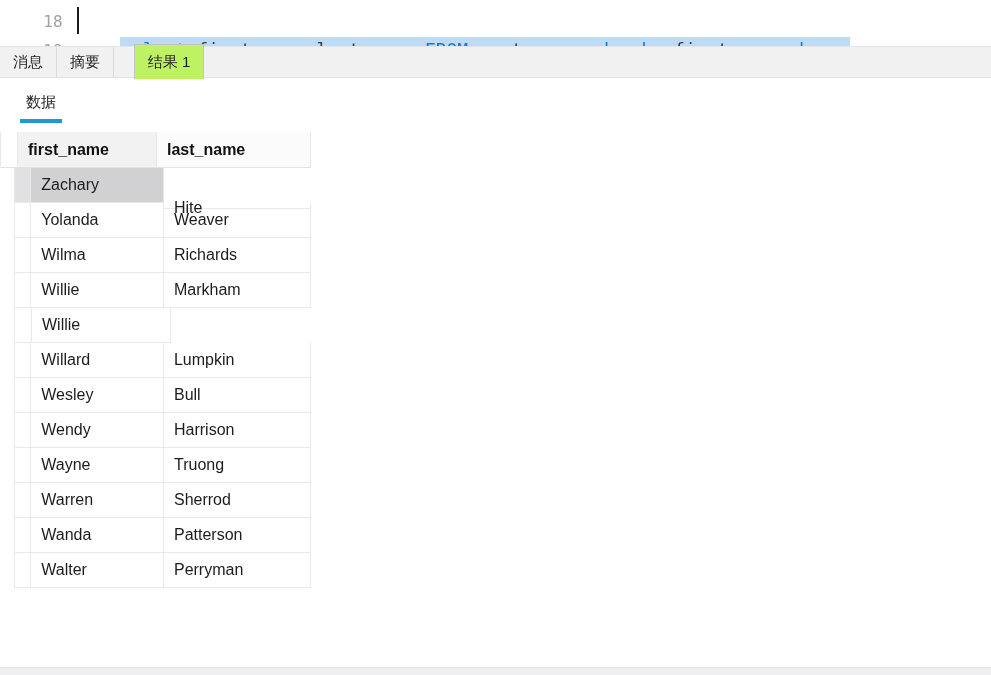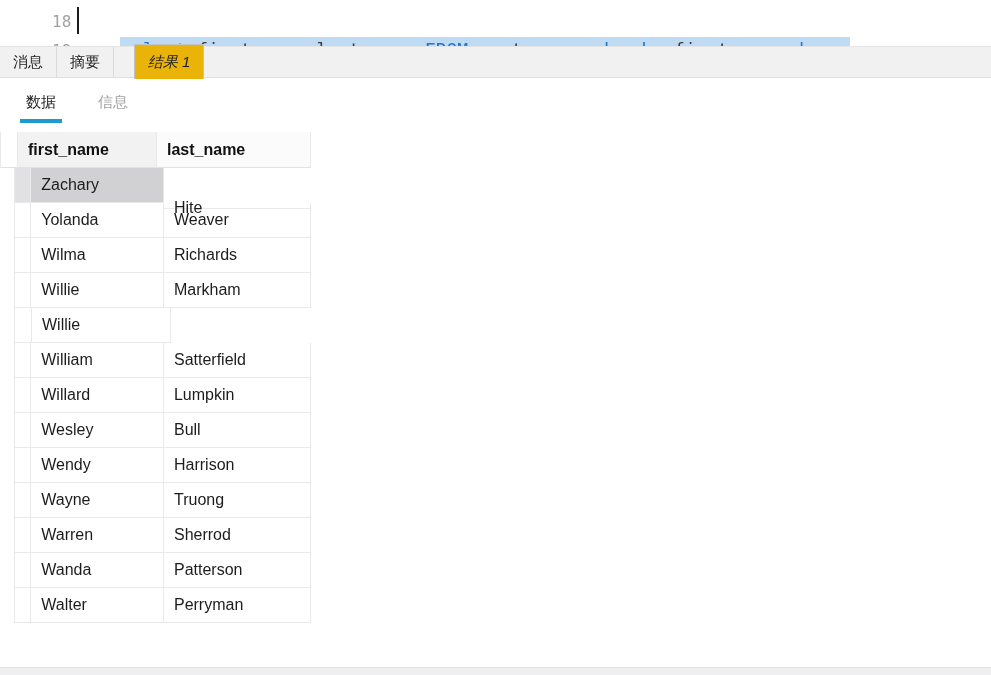--- a/index.html
+++ b/index.html
@@ -8,38 +8,38 @@
 
   
   .editor { position:relative; height:47px; border-bottom:1px solid #e5e5e5;
             overflow:hidden; background:#fff;
             font-family:"DejaVu Sans Mono","Liberation Mono",monospace;
             font-size:18px; color:#404040; }
   .code-line { position:absolute; left:0; width:100%; height:30px; line-height:30px; white-space:pre; }
   .line-prev { top:-24px; }
   .line-cur  { top:5px; }
   .line-next { top:35px; }
-  .ln { display:inline-block; width:28px; text-align:right; color:#a2a2a2; font-size:16px; }
+  .ln { display:inline-block; width:28px; color:#a2a2a2; font-size:16px; }
   .caret { position:absolute; left:77px; top:7px; width:2px; height:27px; background:#1a1a1a; z-index:2; }
   .sql { margin-left:49px; background:#bfdaf3; padding:2px 2px 3px 1px; }
   .tok-keyword { color:#1978d2; }
   .tok-plain   { color:#3d3d3d; }
 
   
   .tabstrip { height:31px; background:#f1f1f1; border-bottom:1px solid #e0e0e0;
               display:flex; align-items:stretch; font-size:15px; color:#1f1f1f; }
   .tab { min-width:57px; padding:12px 12px; display:flex; align-items:center; justify-content:center;
          border-right:1px solid #dadada; cursor:default; }
-  .tab.active { min-width:70px; margin-left:20px; background:#eab308;
+  .tab.active { min-width:70px; margin-left:20px; background:#bef264;
                 border:1px solid #c3c3c3; border-bottom:none;
-                position:relative; top:-3px; height:35px; z-index:3;font-style:italic; }
+                position:relative; top:-3px; height:35px; z-index:3; }
 
   
   .subtabs { height:54px; display:flex; align-items:flex-start; gap:30px;
-             padding:15px 0 0 20px; font-size:15px; background:#fff; }
+             padding:15px 0 0 20px; font-size:15px; background:#fff;flex-direction:column; }
   .subtab { padding:0 6px 7px; color:#a3a3a3; }
   .subtab.active { color:#222222; border-bottom:4px solid #1e9ad2; }
 
   
   .grid { width:311px; font-size:16px; color:#1c1c1c; }
   .grid-head, .grid-row { display:flex; }
   .grid-head { height:36px; font-weight:bold; color:#111; }
   .grid-row  { height:35px;padding-left:14px; }
   .cell { display:flex; align-items:center; padding-left:10px;
           border-right:1px solid #e9e9e9; border-bottom:1px solid #e9e9e9; }
@@ -110,25 +110,20 @@
         <div class="cell gut"></div>
         <div class="cell col-first">Willie</div>
         <div class="cell col-last">Markham</div>
       </div>
       <div class="grid-row">
         <div class="cell gut"></div>
         <div class="cell col-first">Willie</div>
       </div>
       <div class="grid-row">
         <div class="cell gut"></div>
-        <div class="cell col-first">William</div>
-        <div class="cell col-last">Satterfield</div>
-      </div>
-      <div class="grid-row">
-        <div class="cell gut"></div>
         <div class="cell col-first">Willard</div>
         <div class="cell col-last">Lumpkin</div>
       </div>
       <div class="grid-row">
         <div class="cell gut"></div>
         <div class="cell col-first">Wesley</div>
         <div class="cell col-last">Bull</div>
       </div>
       <div class="grid-row">
         <div class="cell gut"></div>

